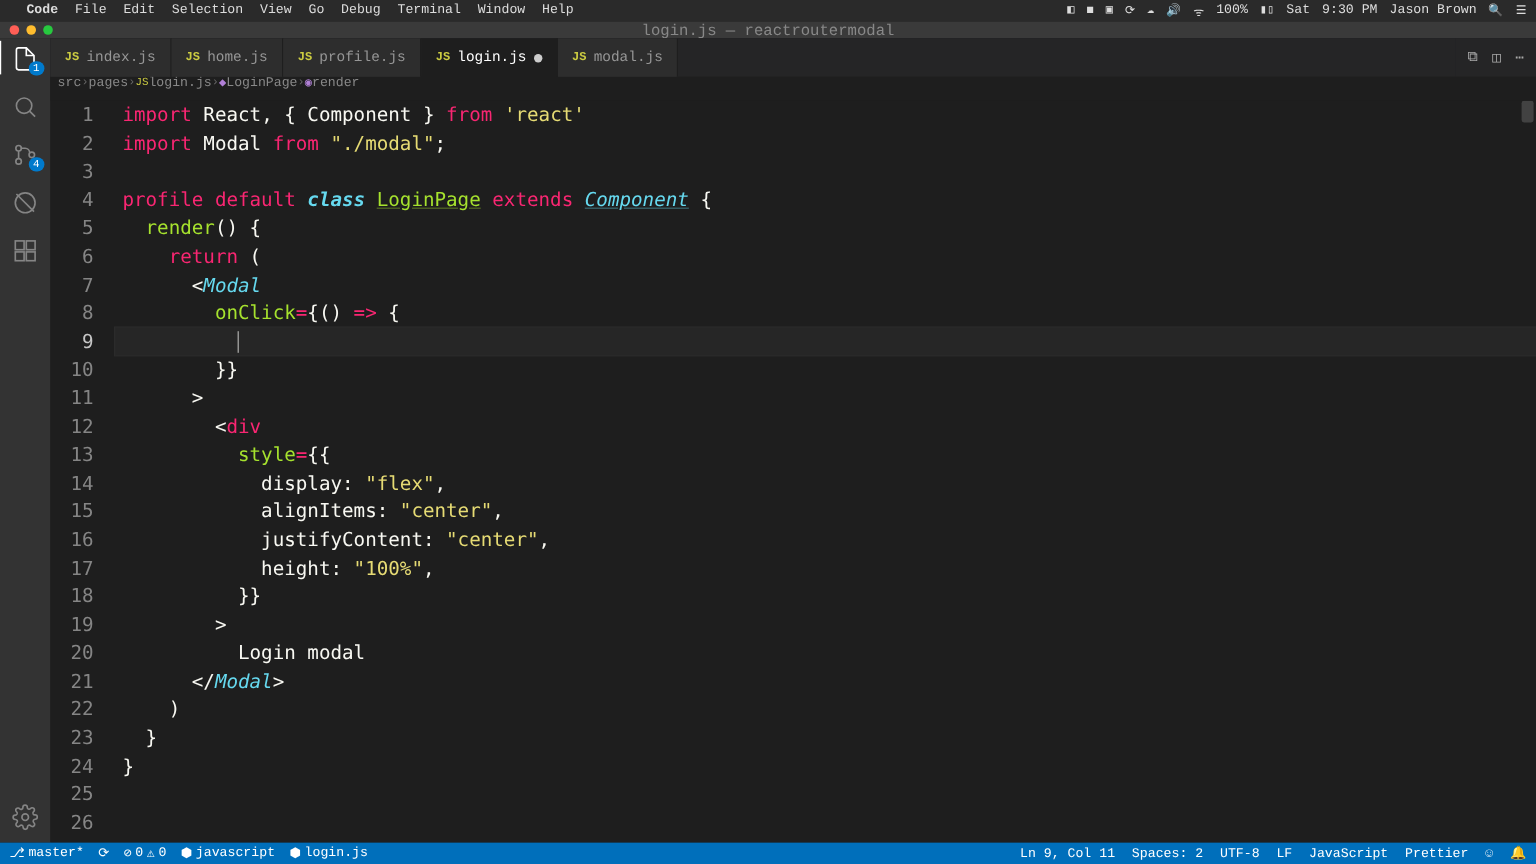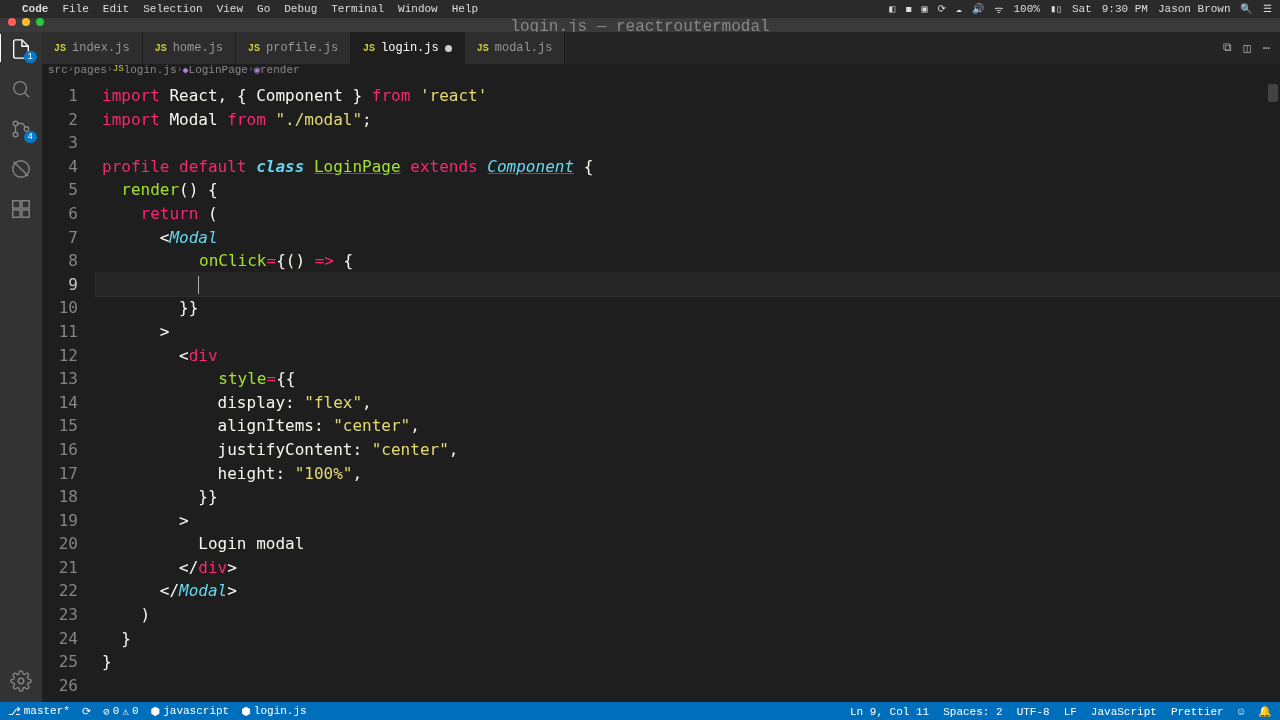--- a/index.html
+++ b/index.html
@@ -26,22 +26,22 @@
 .mac-menubar .left { display: flex; gap: 14px; align-items: flex-end; }
 .mac-menubar .left span:first-child { font-weight: bold; }
 .mac-menubar .right { margin-left: auto; display: flex; gap: 10px; align-items: center; }
 .mac-menubar .icon { font-size: 10px; }
 
 
 .win-titlebar {
   height: 14px;
   background: #3a3a3a;
   display: flex;
-  align-items: flex-start;
-  font-size: 16px;
+  align-items: center;
+  font-size: 13px;
   color: #999;
   position: relative;
 }
 .traffic { display: flex; gap: 6px; padding-left: 8px;}
 .traffic span { width: 8px; height: 8px; border-radius: 50%; display: inline-block;}
 .t-close{background:#ff5f56;} .t-min{background:#ffbd2e;} .t-max{background:#27c93f;}
 .win-title { position: absolute; left:50%; transform:translateX(-50%); color:#888;}
 
 
 .vscode {
@@ -116,21 +116,21 @@
 .codelines .cursor { display:inline-block; width:1px; height:18px; background:#aeafad; vertical-align:middle;}
 
 
 .tk-kw   { color:#f92672;} 
 .tk-kw2  { color:#66d9ef; font-style:italic;font-weight:bold;}
 .tk-str  { color:#e6db74;}
 .tk-pln  { color:#f8f8f2;}
 .tk-comp { color:#66d9ef; font-style:italic; text-decoration: underline; text-decoration-color: rgba(102,217,239,0.4);}
 .tk-comp2{ color:#a6e22e; text-decoration: underline; text-decoration-color: rgba(166,226,46,0.4);}
 .tk-fn   { color:#a6e22e;}
-.tk-attr { color:#a6e22e;margin-left:20px;}
+.tk-attr { color:#a6e22e;}
 .tk-op   { color:#f92672;}
 .tk-tag  { color:#f92672;}
 .tk-tagn { color:#66d9ef; font-style:italic;}
 
 .scroll-overlay { position:absolute; right:2px; top:0; width:10px; height:18px; background:rgba(120,120,120,0.4); border-radius:2px;}
 
 
 .statusbar {
   height: 18px;
   background: #006fbb;
@@ -329,21 +329,20 @@
           <div class="line"><span class="tk-pln">      &gt;</span></div>
           <div class="line"><span class="tk-pln">        &lt;</span><span class="tk-tag">div</span></div>
           <div class="line"><span class="tk-pln">          </span><span class="tk-attr">style</span><span class="tk-op">=</span><span class="tk-pln">{{</span></div>
           <div class="line"><span class="tk-pln">            display: </span><span class="tk-str">"flex"</span><span class="tk-pln">,</span></div>
           <div class="line"><span class="tk-pln">            alignItems: </span><span class="tk-str">"center"</span><span class="tk-pln">,</span></div>
           <div class="line"><span class="tk-pln">            justifyContent: </span><span class="tk-str">"center"</span><span class="tk-pln">,</span></div>
           <div class="line"><span class="tk-pln">            height: </span><span class="tk-str">"100%"</span><span class="tk-pln">,</span></div>
           <div class="line"><span class="tk-pln">          }}</span></div>
           <div class="line"><span class="tk-pln">        &gt;</span></div>
           <div class="line"><span class="tk-pln">          Login modal</span></div>
-          <div class="line"><span class="tk-pln">        &lt;/</span><span class="tk-tag">div</span><span class="tk-pln">&gt;</span></div>
           <div class="line"><span class="tk-pln">      &lt;/</span><span class="tk-tagn">Modal</span><span class="tk-pln">&gt;</span></div>
           <div class="line"><span class="tk-pln">    )</span></div>
           <div class="line"><span class="tk-pln">  }</span></div>
           <div class="line"><span class="tk-pln">}</span></div>
           <div class="line"></div>
         </div>
     </div>
   </div>
 </div>
 

